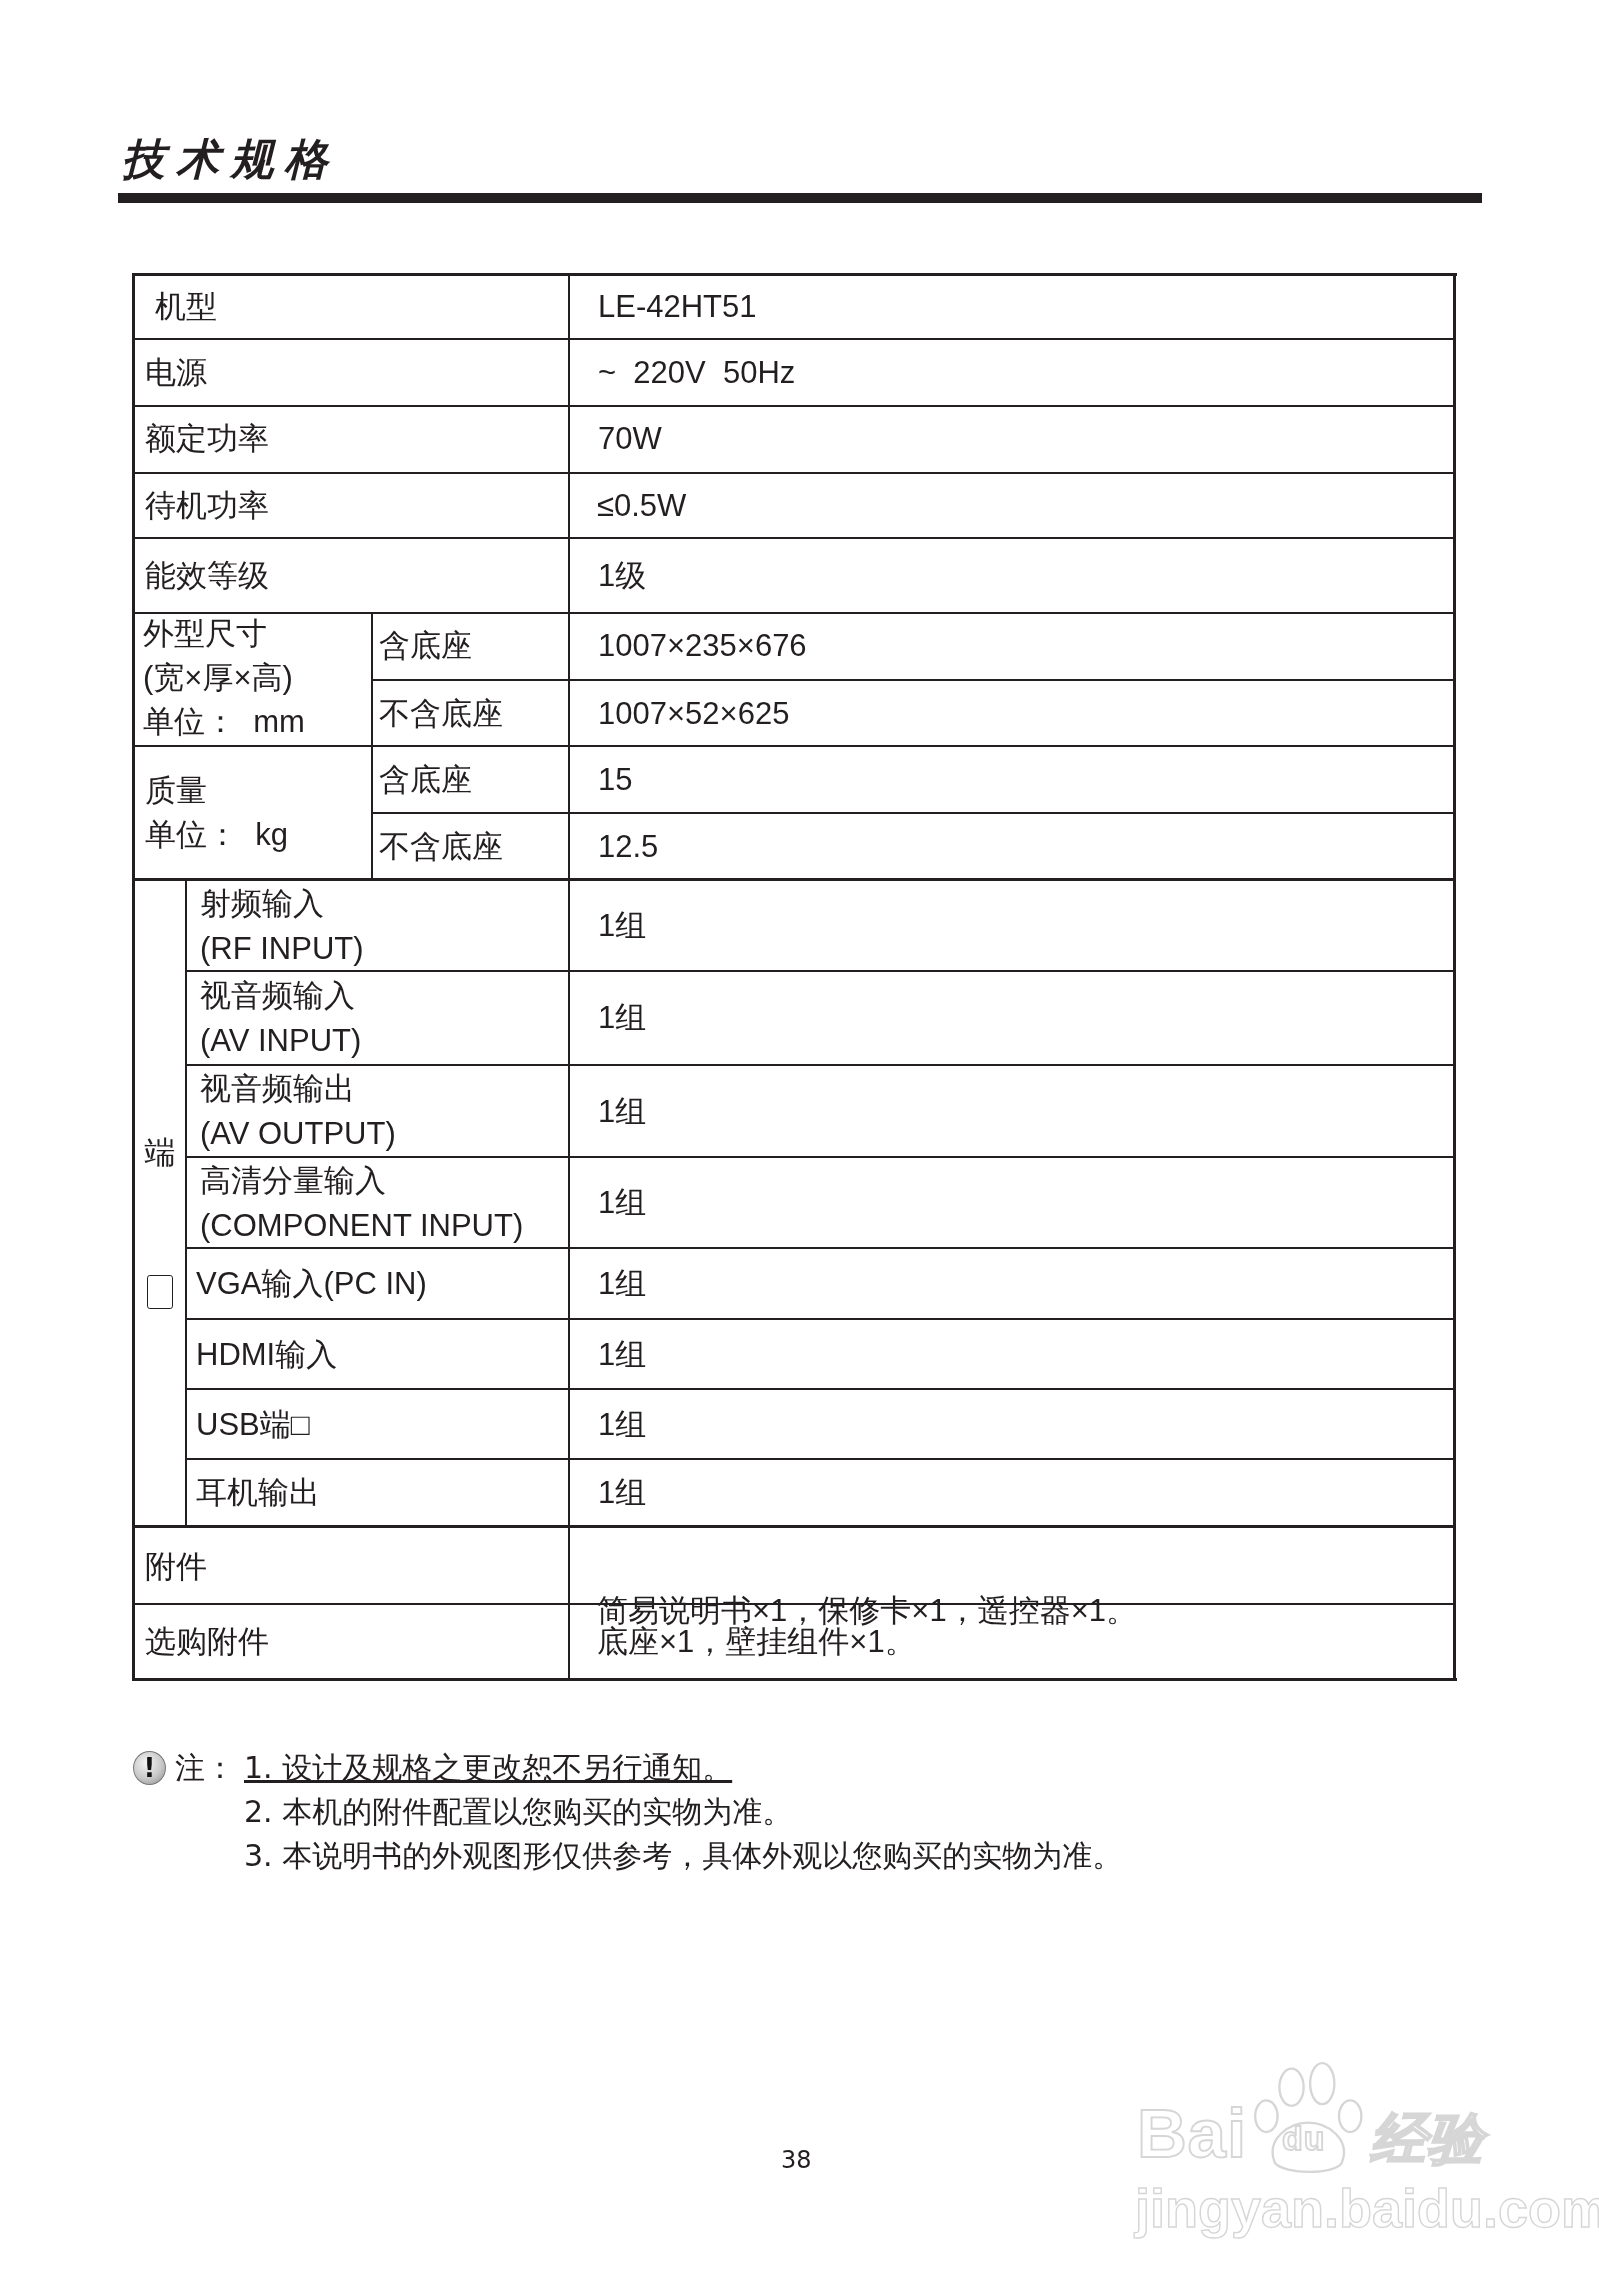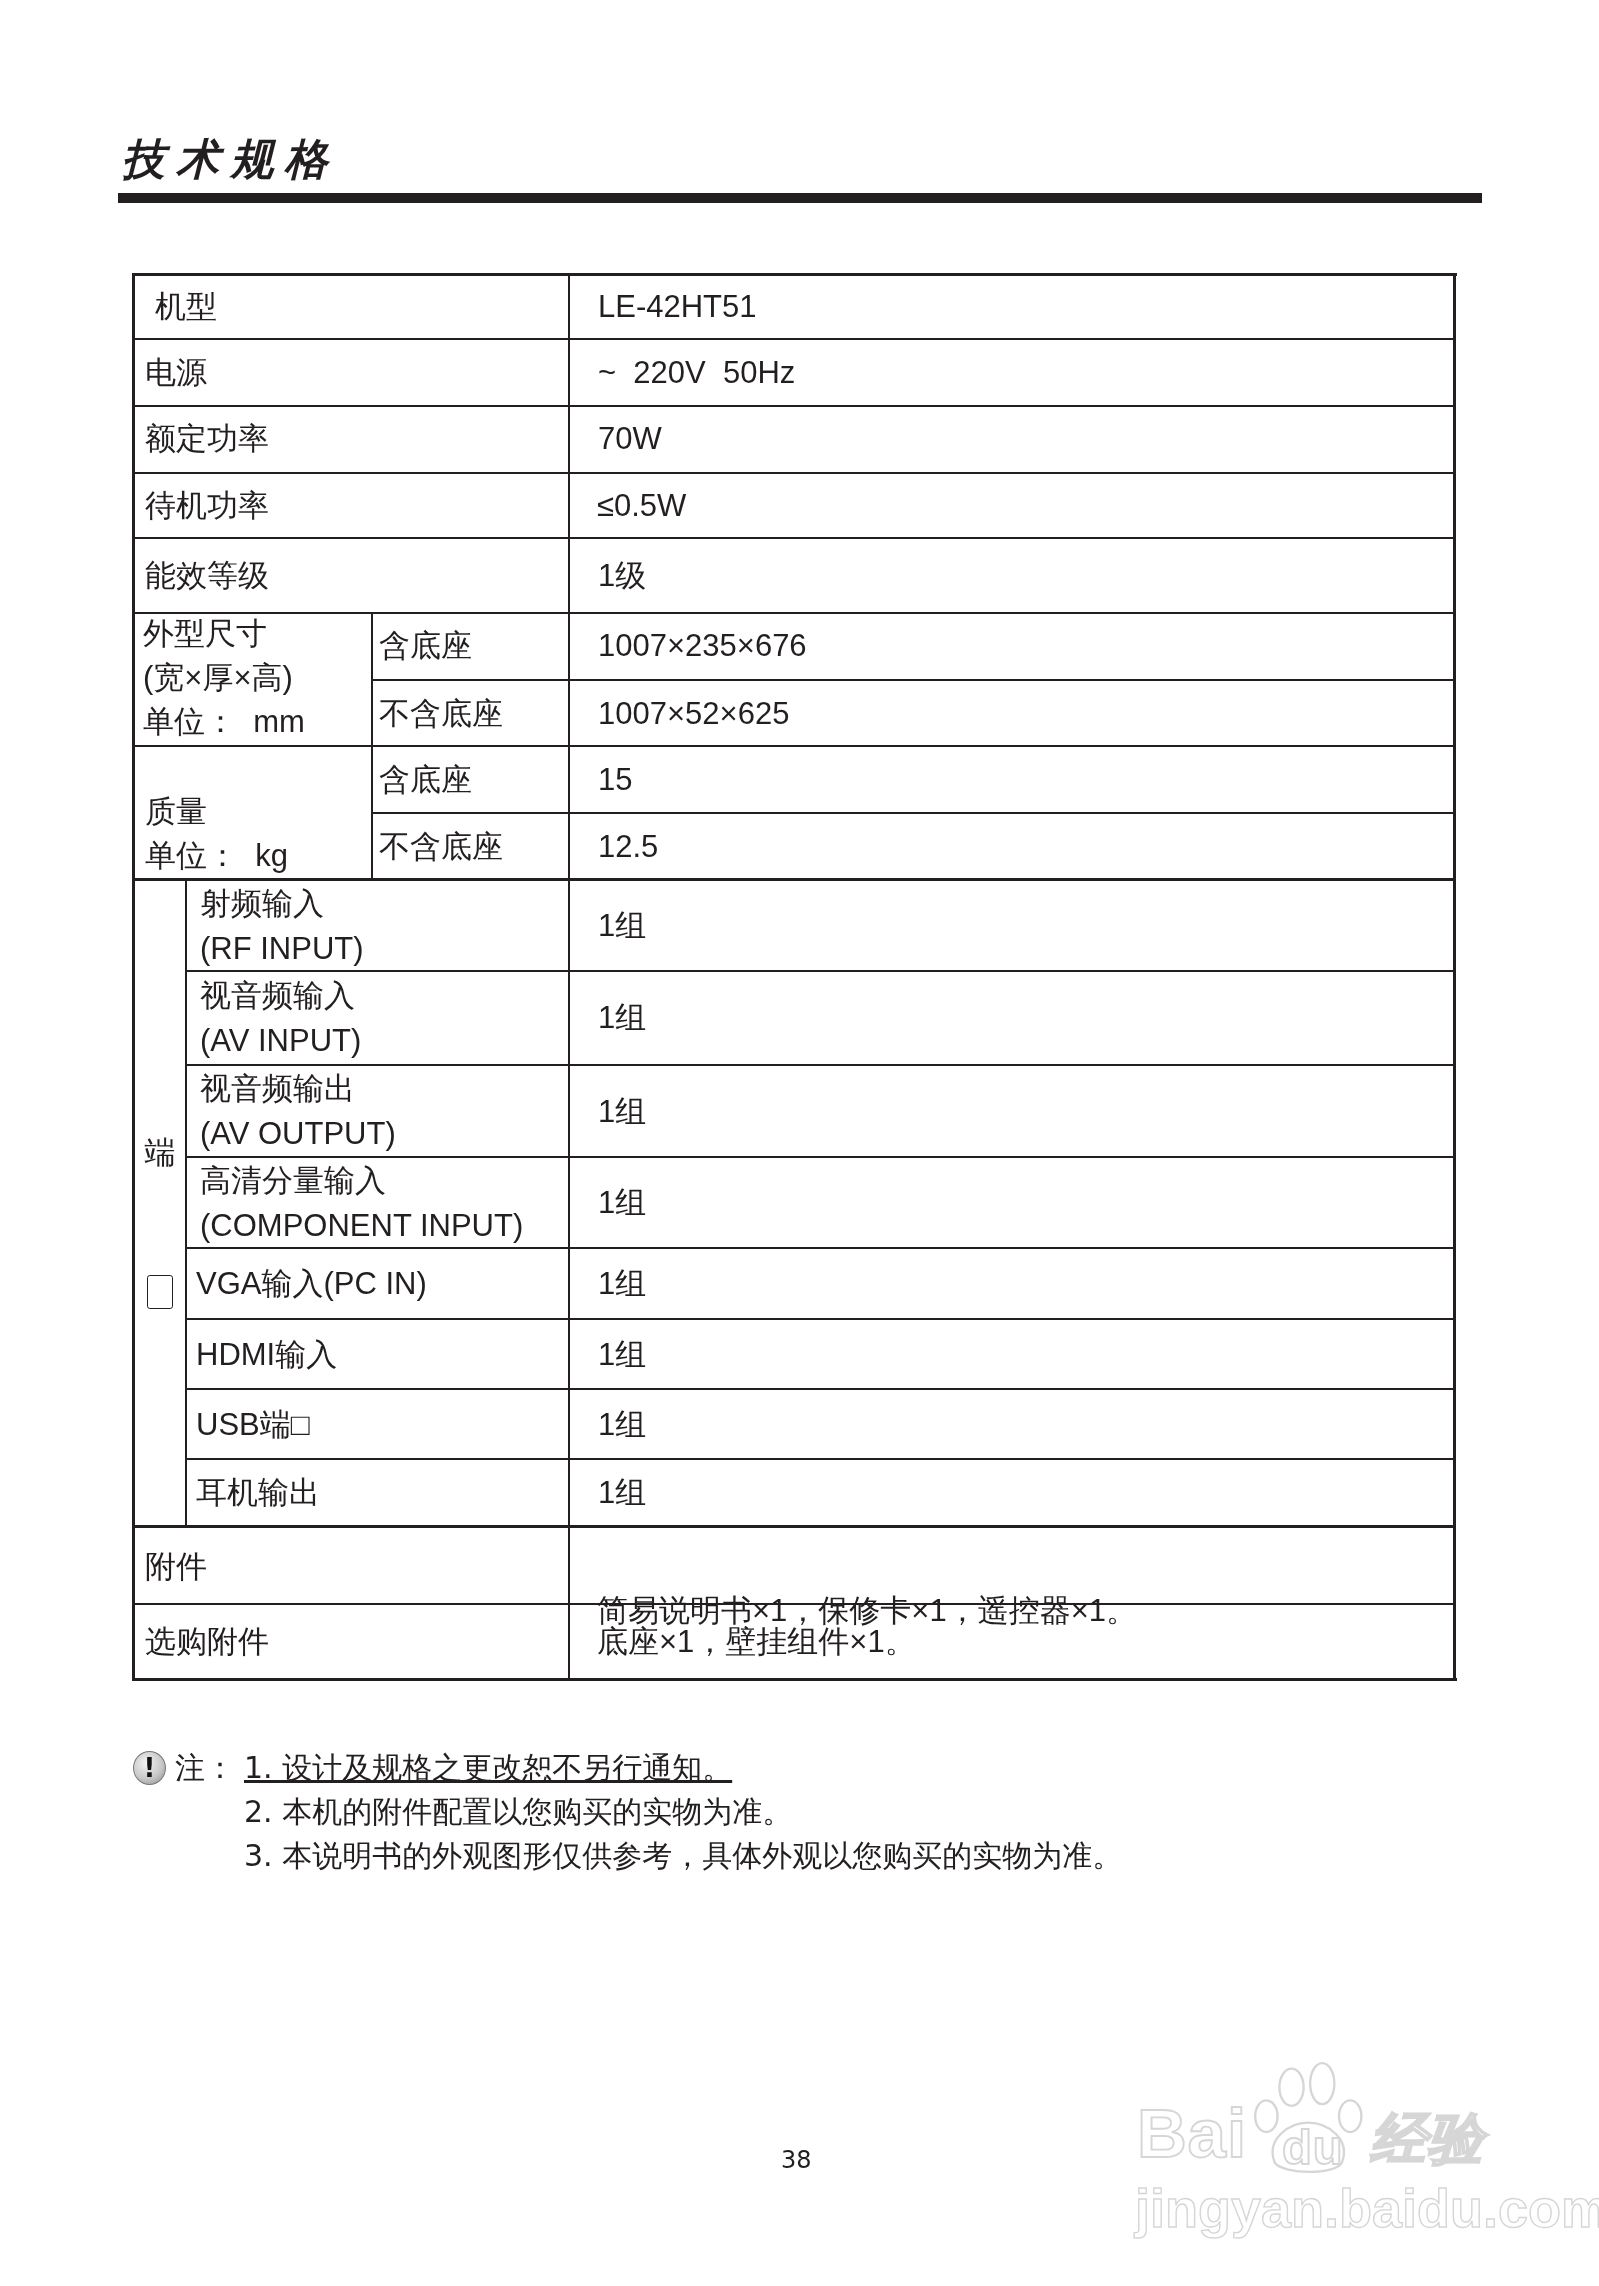--- a/index.html
+++ b/index.html
@@ -8,21 +8,21 @@
   .abs { position: absolute; }
   .page-title { left: 122px; top: 131px; font-family: "DejaVu Serif", serif; font-weight: bold;
                 font-size: 43px; letter-spacing: 11.2px; line-height: 56px; font-style: italic; }
   .title-rule { left: 118px; top: 193px; width: 1364px; height: 10.3px; background: #231f20; }
   .hline { position: absolute; height: 1.9px; background: #231f20; }
   .hline.thick { height: 2.8px; }
   .vline { position: absolute; width: 1.9px; background: #231f20; }
   .vline.thick { width: 2.8px; }
   .cell { position: absolute; display: flex; align-items: center; font-size: 31px; line-height: 37px;
           white-space: nowrap; }
-  .cell.multi { flex-direction: column; align-items: flex-start; justify-content: flex-end; line-height: 44px; }
+  .cell.multi { flex-direction: column; align-items: flex-start; justify-content: center; line-height: 44px; }
   .cell.multi-port { flex-direction: column; align-items: flex-start; justify-content: center; line-height: 45px; }
   .cell span { display: block; }
   .port-cat { position: absolute; left: 135px; width: 50px; font-size: 31px; text-align: center; }
   .sq { position: absolute; left: 147px; top: 1275px; width: 26px; height: 34px; border: 1.9px solid #231f20;
         border-radius: 2.8px; box-sizing: border-box; }
   .note-icon { position: absolute; left: 133px; top: 1751px; width: 33px; height: 34px; border-radius: 50%;
                background: radial-gradient(circle at 40% 35%, #f4f4f4 0%, #c8c8c8 55%, #8a8a8a 100%);
                border: 0.9px solid #777; box-sizing: border-box; display: flex; align-items: center; justify-content: center;
                font-weight: bold; font-size: 26px; color: #111; font-family: "DejaVu Sans", sans-serif; }
   .note-line { position: absolute; font-size: 30px; line-height: 43px; font-family: "DejaVu Sans", sans-serif;
@@ -171,17 +171,17 @@
   <svg class="wm-paw" width="368" height="131" viewBox="0 0 395 140" style="left:0;top:0;">
     <g fill="#ffffff" stroke="#d6d6d6" stroke-width="2.5">
       <ellipse cx="168" cy="44" rx="13" ry="20"></ellipse>
       <ellipse cx="201" cy="40" rx="13" ry="22"></ellipse>
       <ellipse cx="141" cy="75" rx="12" ry="17"></ellipse>
       <ellipse cx="231" cy="75" rx="12" ry="17"></ellipse>
       <path d="M150 125 C140 100, 165 82, 186 82 C207 82, 232 100, 222 125 C215 138, 160 138, 150 125 Z"></path>
     </g>
   </svg>
   <div class="wm-brand" style="left:1.9px;">Bai</div>
-  <div class="wm-brand" style="left:147px; top:73px; font-size:49px;">du</div>
+  <div class="wm-brand" style="left:147px; top:73px; font-size:34px;">du</div>
   <div class="wm-brand" style="left:235px; top:56px; font-size:56px; font-family:'DejaVu Sans', sans-serif;font-style:italic;">经验</div>
   <div class="wm-url">jingyan.baidu.com</div>
 </div>
 
 
 </body></html>

